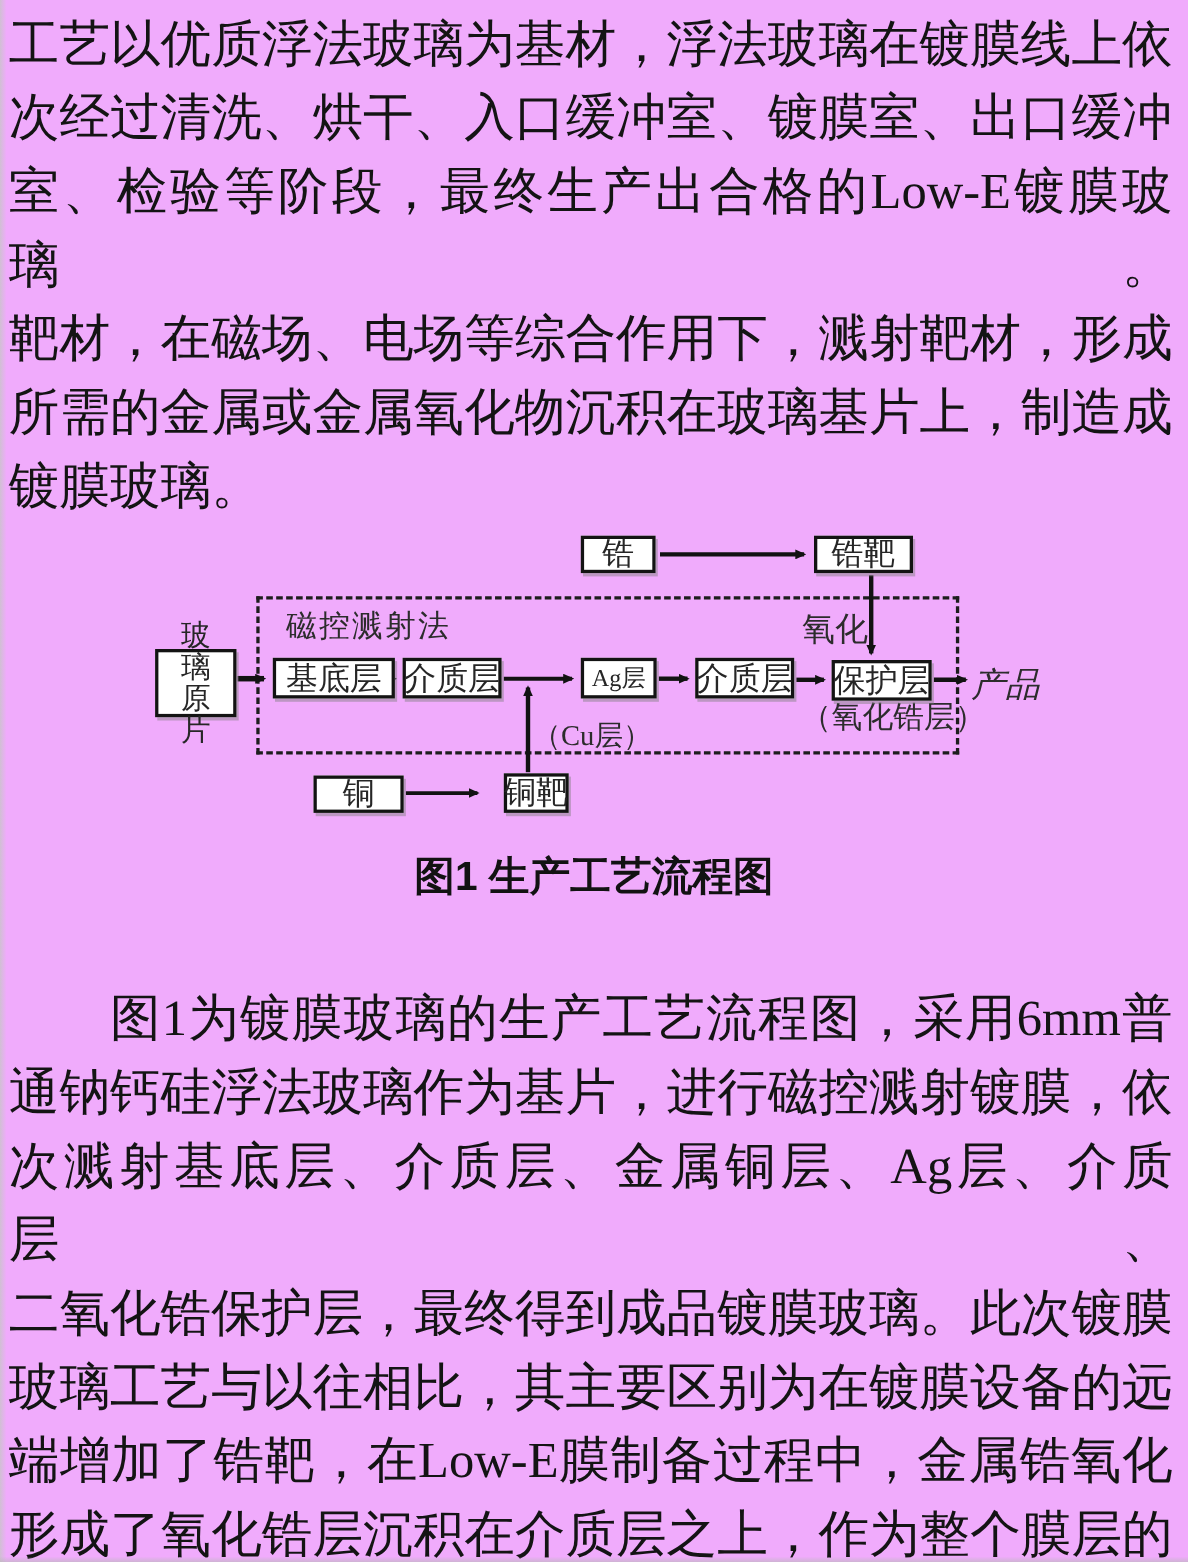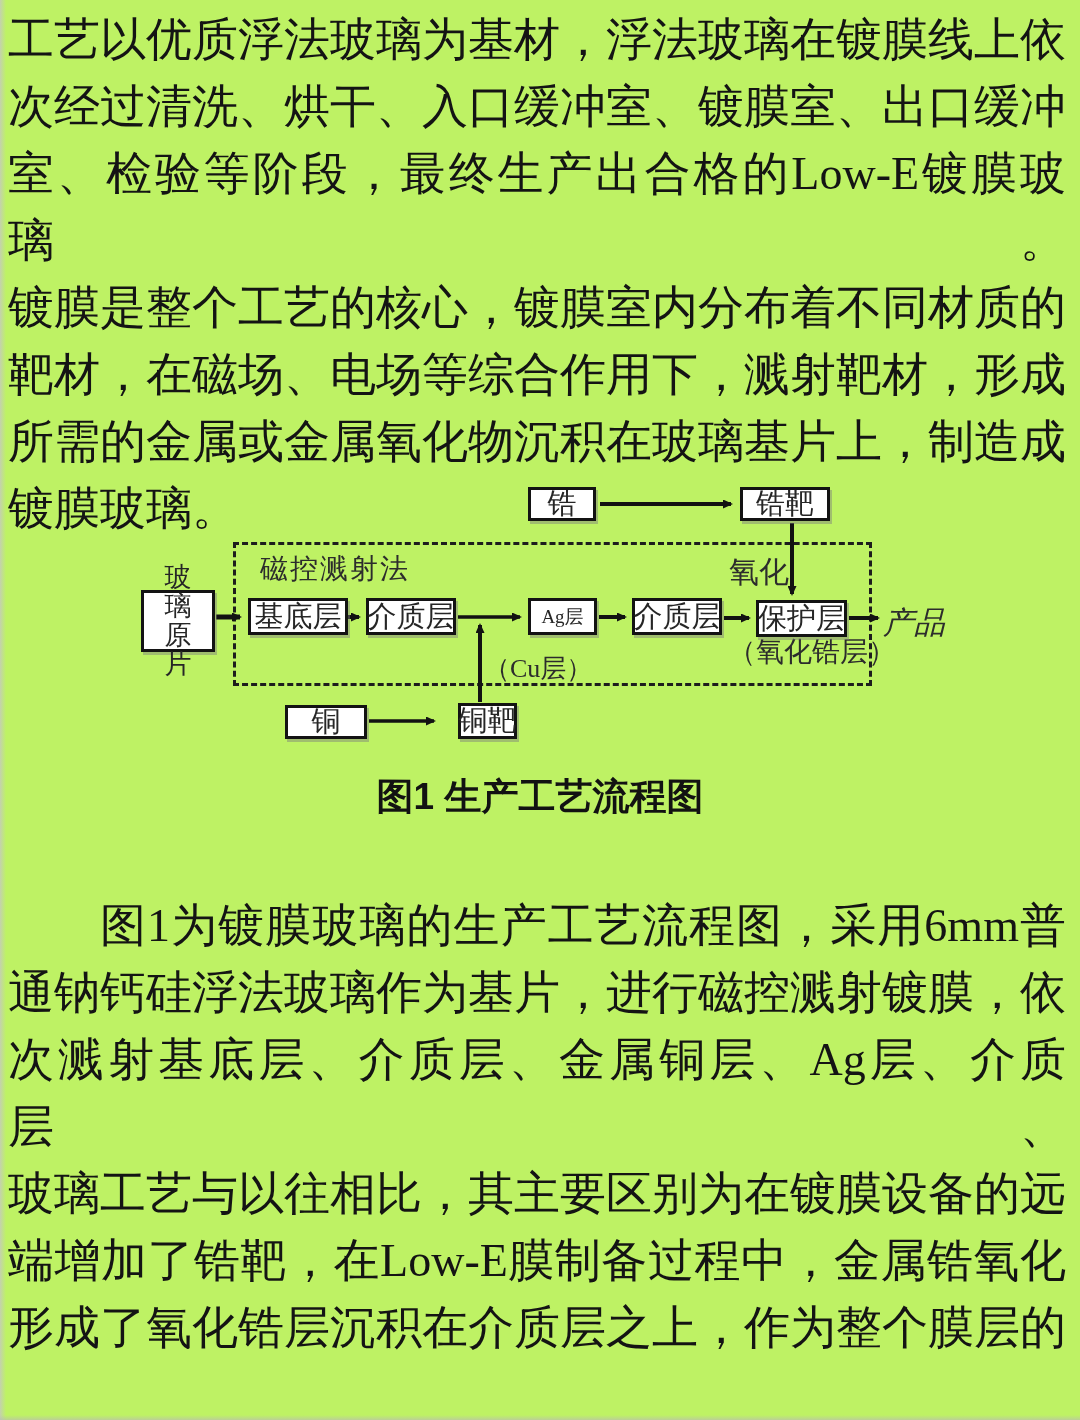--- a/index.html
+++ b/index.html
@@ -1,20 +1,20 @@
 <!DOCTYPE html>
 <html><head>
 <meta charset="utf-8">
 <style>
   html,body { margin:0; padding:0; }
   .page {
     position: relative;
     width: 1080px;
     height: 1420px;
-    background: #bef264;
+    background: #f0abfc;
     overflow: hidden;
     font-family: "Liberation Serif", "DejaVu Serif", serif;
     color: #161616;
   }
   .page::before {
     content:""; position:absolute; left:0; top:0; bottom:0; width:6px;
     background: linear-gradient(to right, #c6c6c6, rgba(246,246,246,0));
     opacity:.75; z-index:5; pointer-events:none;
   }
   .page::after {
@@ -61,38 +61,37 @@
     position:absolute; top:772px; left:0; width:100%;
     text-align:center;
     font-family:"Liberation Sans","DejaVu Sans",sans-serif;
     font-weight:bold; font-size:37px; color:#121212; z-index:2;
   }
 
   
   .n-zr       { left:528px; top:17px;  width:68px; height:34px; }
   .n-zrtarget { left:740px; top:17px;  width:90px; height:34px; }
   .n-glass    { left:141px; top:120px; width:74px; height:62px; }
-  .n-base     { left:248px; top:128px; width:100px; height:37px; }
+  .n-base     { left:248px; top:128px; width:111px; height:37px; }
   .n-diel1    { left:366px; top:128px; width:90px; height:37px; }
-  .n-ag       { left:528px; top:128px; width:69px; height:37px; font-size:19px; }
+  .n-ag       { left:528px; top:128px; width:69px; height:37px; font-size:22px; }
   .n-diel2    { left:632px; top:128px; width:90px; height:37px; }
   .n-protect  { left:756px; top:130px; width:91px; height:37px; }
   .n-cu       { left:285px; top:235px; width:82px; height:34px; }
   .n-cutarget { left:458px; top:233px; width:59px; height:36px; }
 </style>
 </head>
 <body>
 
 <div class="page">
 
   <div class="para" id="para1">
     <div class="tline">工艺以优质浮法玻璃为基材，浮法玻璃在镀膜线上依</div>
     <div class="tline">次经过清洗、烘干、入口缓冲室、镀膜室、出口缓冲</div>
     <div class="tline">室、检验等阶段，最终生产出合格的Low-E镀膜玻璃。</div>
-    <div class="tline">镀膜是整个工艺的核心，镀膜室内分布着不同材质的</div>
     <div class="tline">靶材，在磁场、电场等综合作用下，溅射靶材，形成</div>
     <div class="tline">所需的金属或金属氧化物沉积在玻璃基片上，制造成</div>
     <div class="tline short">镀膜玻璃。</div>
   </div>
 
   <div class="figure">
 
     <div class="dashed-box"></div>
 
     <svg class="arrows" viewBox="0 0 1080 300">
@@ -140,19 +139,20 @@
     <div class="node n-cu">铜</div>
     <div class="node n-cutarget">铜靶</div>
   </div>
 
   <div class="caption">图1  生产工艺流程图</div>
 
   <div class="para" id="para2">
     <div class="tline indent">图1为镀膜玻璃的生产工艺流程图，采用6mm普</div>
     <div class="tline">通钠钙硅浮法玻璃作为基片，进行磁控溅射镀膜，依</div>
     <div class="tline">次溅射基底层、介质层、金属铜层、Ag层、介质层、</div>
+    <div class="tline">二氧化锆保护层，最终得到成品镀膜玻璃。此次镀膜</div>
     <div class="tline">玻璃工艺与以往相比，其主要区别为在镀膜设备的远</div>
     <div class="tline">端增加了锆靶，在Low-E膜制备过程中，金属锆氧化</div>
     <div class="tline">形成了氧化锆层沉积在介质层之上，作为整个膜层的</div>
 
   </div>
 
 </div>
 
 </body></html>

